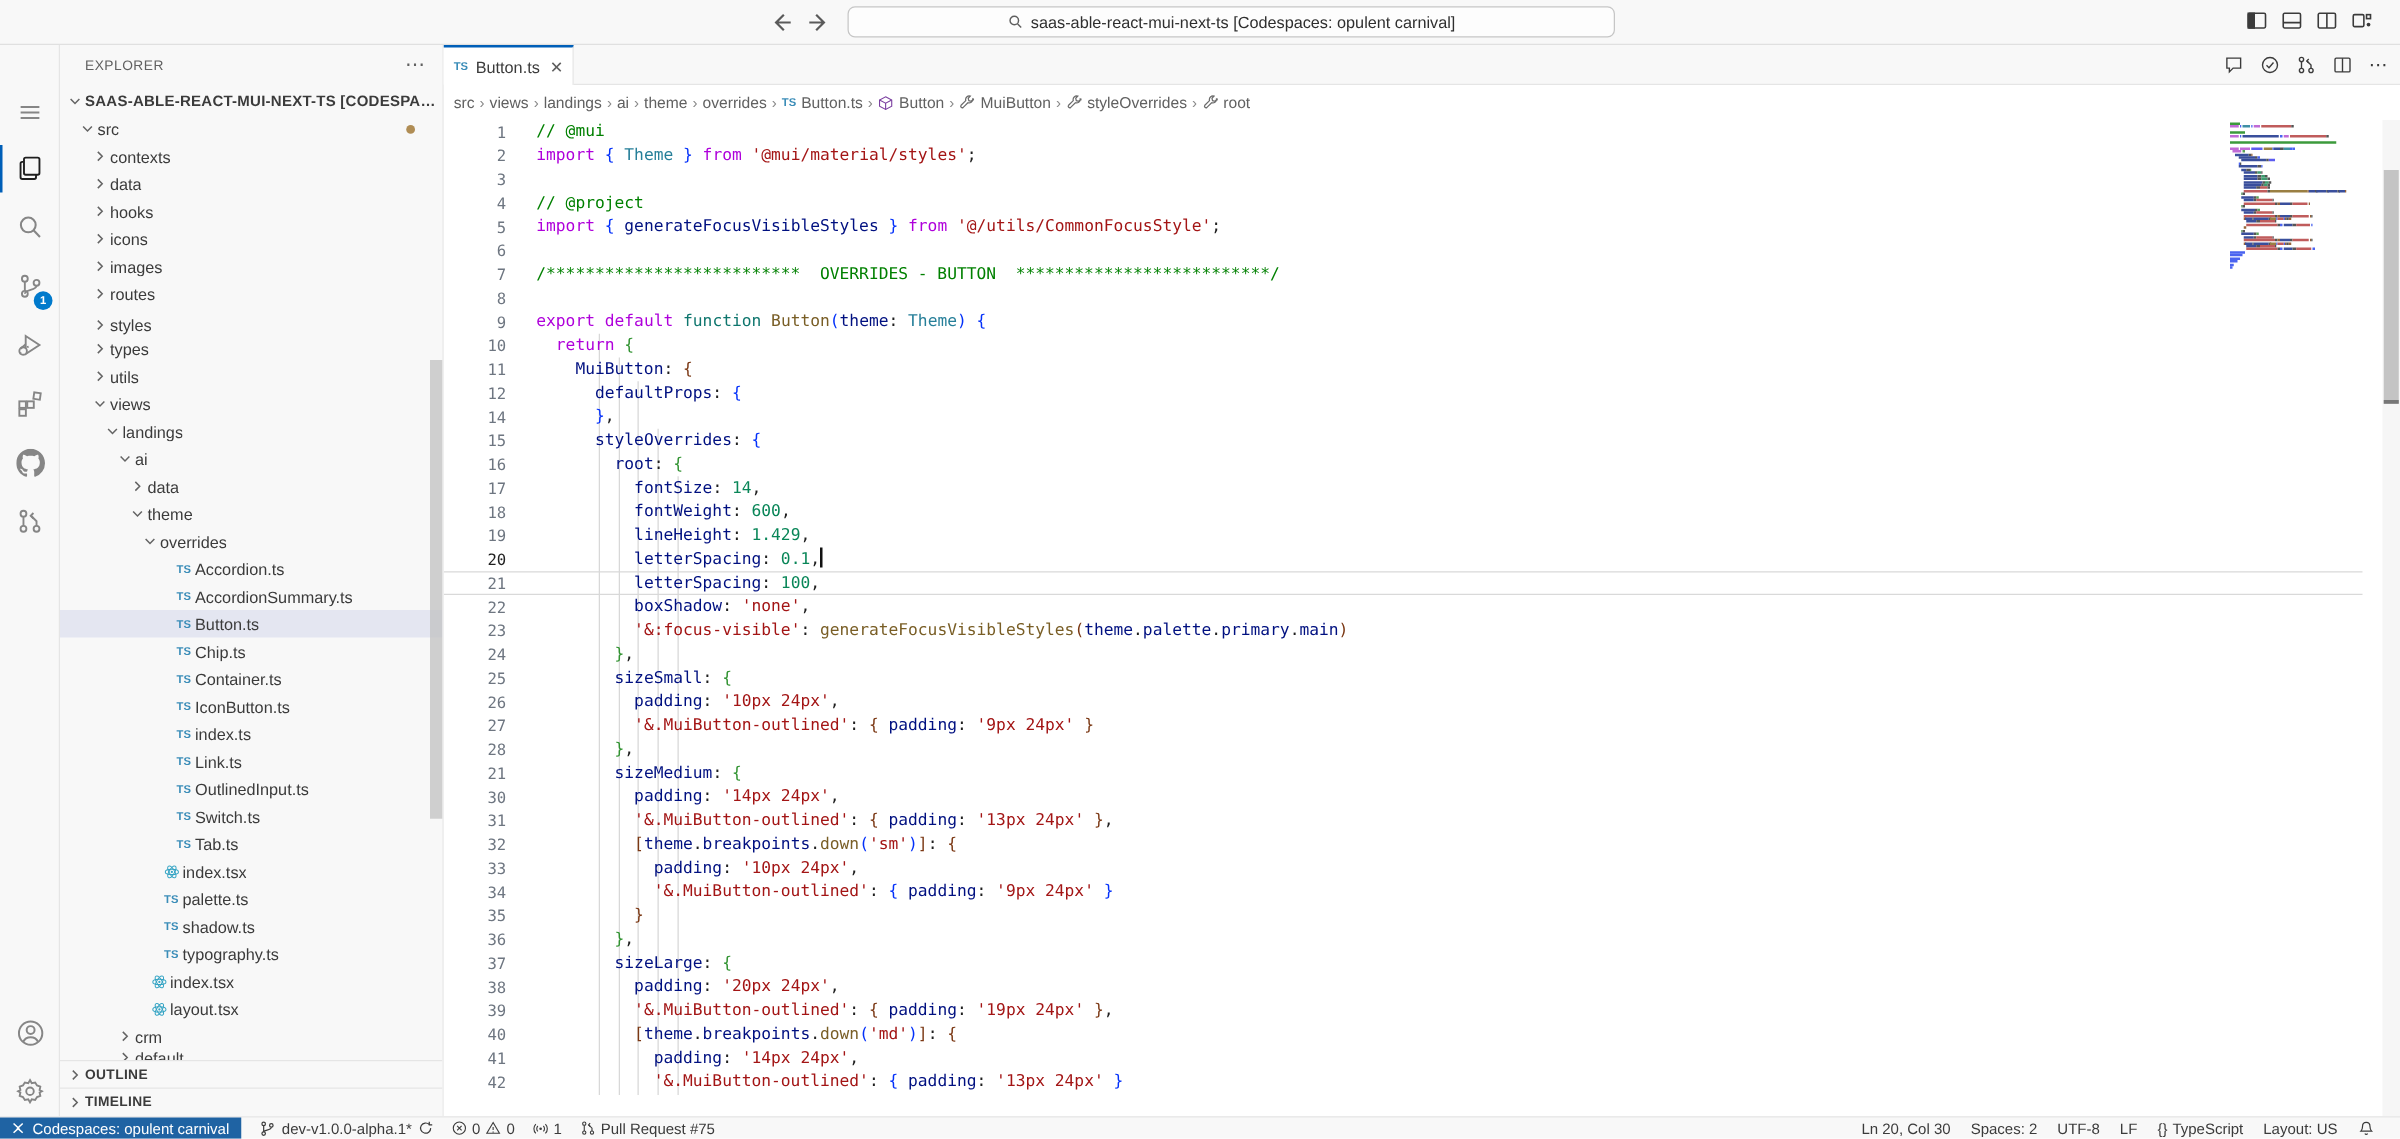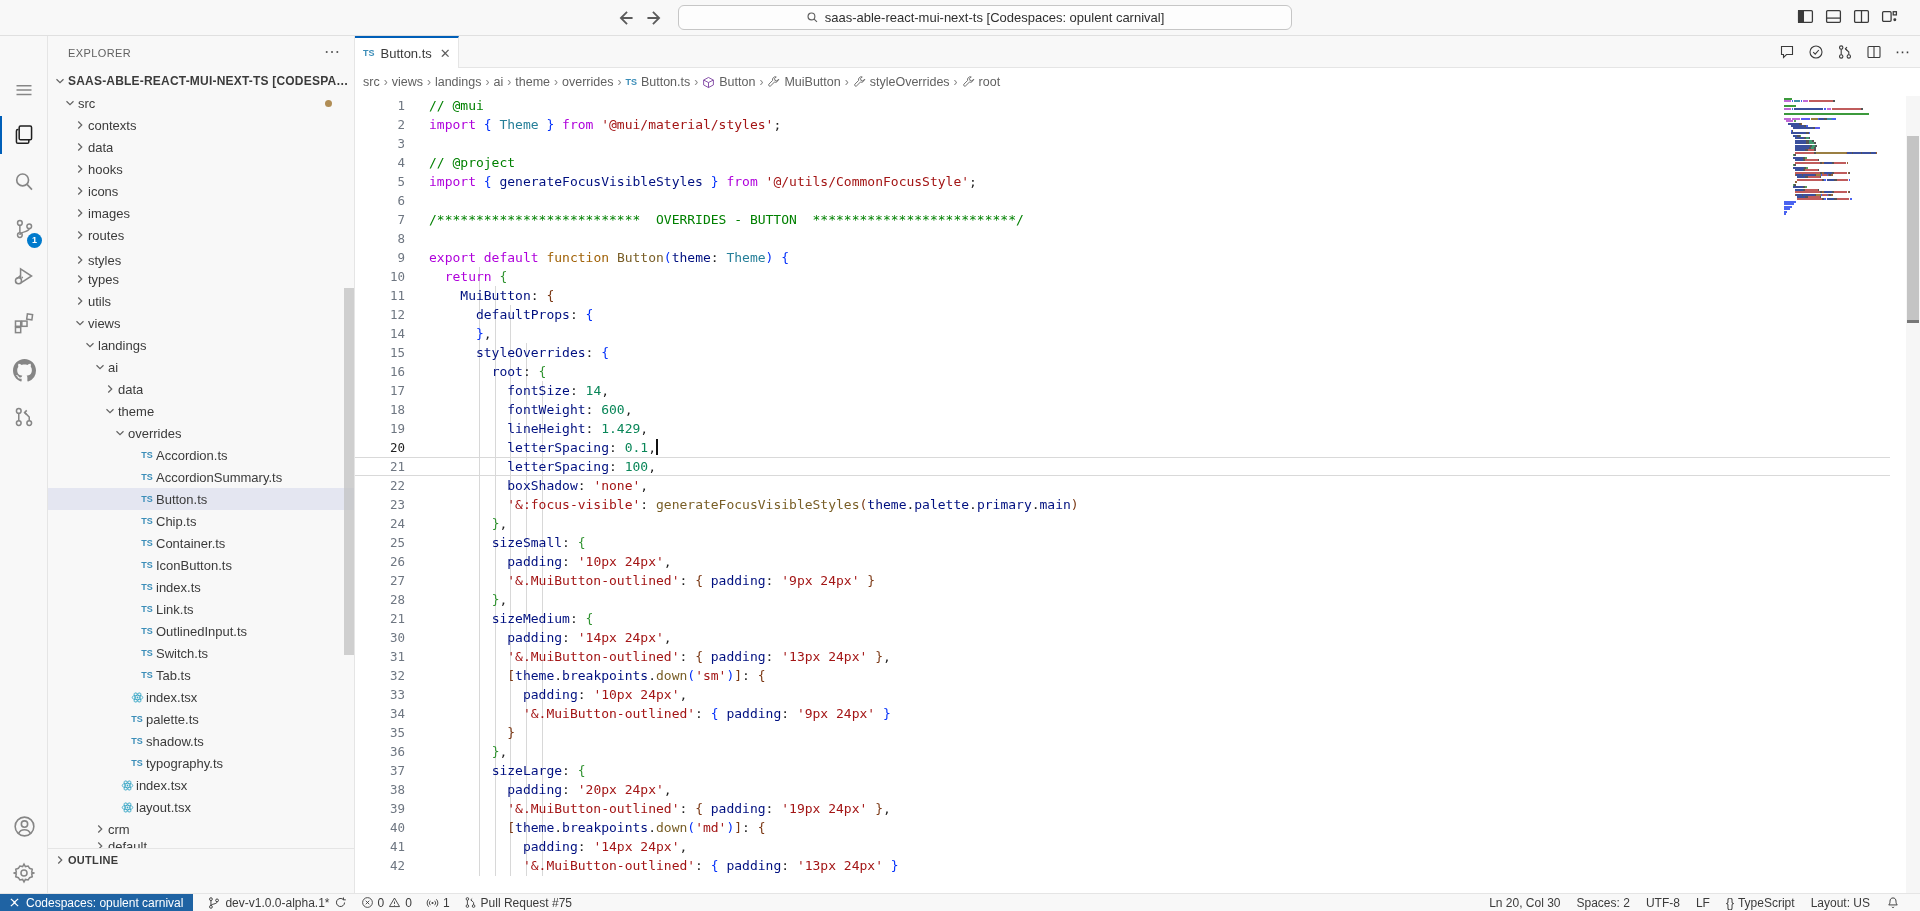--- a/index.html
+++ b/index.html
@@ -66,21 +66,21 @@
              font-family:"DejaVu Sans Mono","Liberation Mono",monospace;font-size:13px;}
   .cur-line{position:absolute;left:0;top:361px;height:19px;right:30px;
             border-top:1px solid #d9d9d9;border-bottom:1px solid #d9d9d9;box-sizing:border-box;}
   .guide{position:absolute;width:1px;background:#d8d8d8;}
   .code-line{position:relative;height:19px;line-height:19px;white-space:pre;display:flex;cursor:text;}
   .ln{width:50px;flex:none;text-align:right;color:#6e7681;padding-right:24px;
       font-size:12.5px;user-select:none;}
   .code-line.active .ln{color:#1f1f1f;}
   .lc{flex:none;}
   .cursor{display:inline-block;width:1.5px;height:16px;background:#111;vertical-align:-3px;}
-  .tc-c{color:#008000}.tc-k{color:#AF00DB}.tc-b{color:#a16207}.tc-t{color:#267F99}
+  .tc-c{color:#008000}.tc-k{color:#AF00DB}.tc-b{color:#0f766e}.tc-t{color:#267F99}
   .tc-f{color:#795E26}.tc-v{color:#001080}.tc-s{color:#A31515}.tc-n{color:#098658}
   .tc-p{color:#1f1f1f}.tc-B1{color:#0431FA}.tc-B2{color:#319331}.tc-B3{color:#7B3814}
   .minimap{position:absolute;right:16px;top:0;width:120px;height:220px;overflow:hidden;cursor:pointer;}
   .mm-row{position:absolute;height:2px;}
   .mm-seg{position:absolute;height:2px;top:0;}
   .scrollbar{position:absolute;right:0;top:0;width:14px;bottom:0;background:#f6f6f6;cursor:pointer;}
   .sc-thumb{position:absolute;left:1px;right:1px;top:40px;height:184px;background:#c4c4c4;
             border-bottom:3px solid #777;}
   
   .status-bar{position:absolute;left:0;bottom:0;width:1920px;height:18px;background:#f8f8f8;
@@ -515,20 +515,28 @@
           </div>
         </div>
       <div class="sb-scroll"></div>
       <div class="side-section sec-outline">
         <span class="tr-chevron">
             <svg viewBox="0 0 16 16" width="14" height="14" fill="none" stroke="currentColor" stroke-width="1.4">
               <path d="m6 4 4 4-4 4"></path>
             </svg>
           </span>
         <span>OUTLINE</span>
+      </div>
+      <div class="side-section sec-timeline">
+        <span class="tr-chevron">
+            <svg viewBox="0 0 16 16" width="14" height="14" fill="none" stroke="currentColor" stroke-width="1.4">
+              <path d="m6 4 4 4-4 4"></path>
+            </svg>
+          </span>
+        <span>TIMELINE</span>
       </div>
     </div>
 
     <div class="editor">
       <div class="tab-bar">
         <div class="tab">
           <span class="ts-badge">TS</span>
           <span>Button.ts</span>
           <span class="tab-close">✕</span>
         </div>

